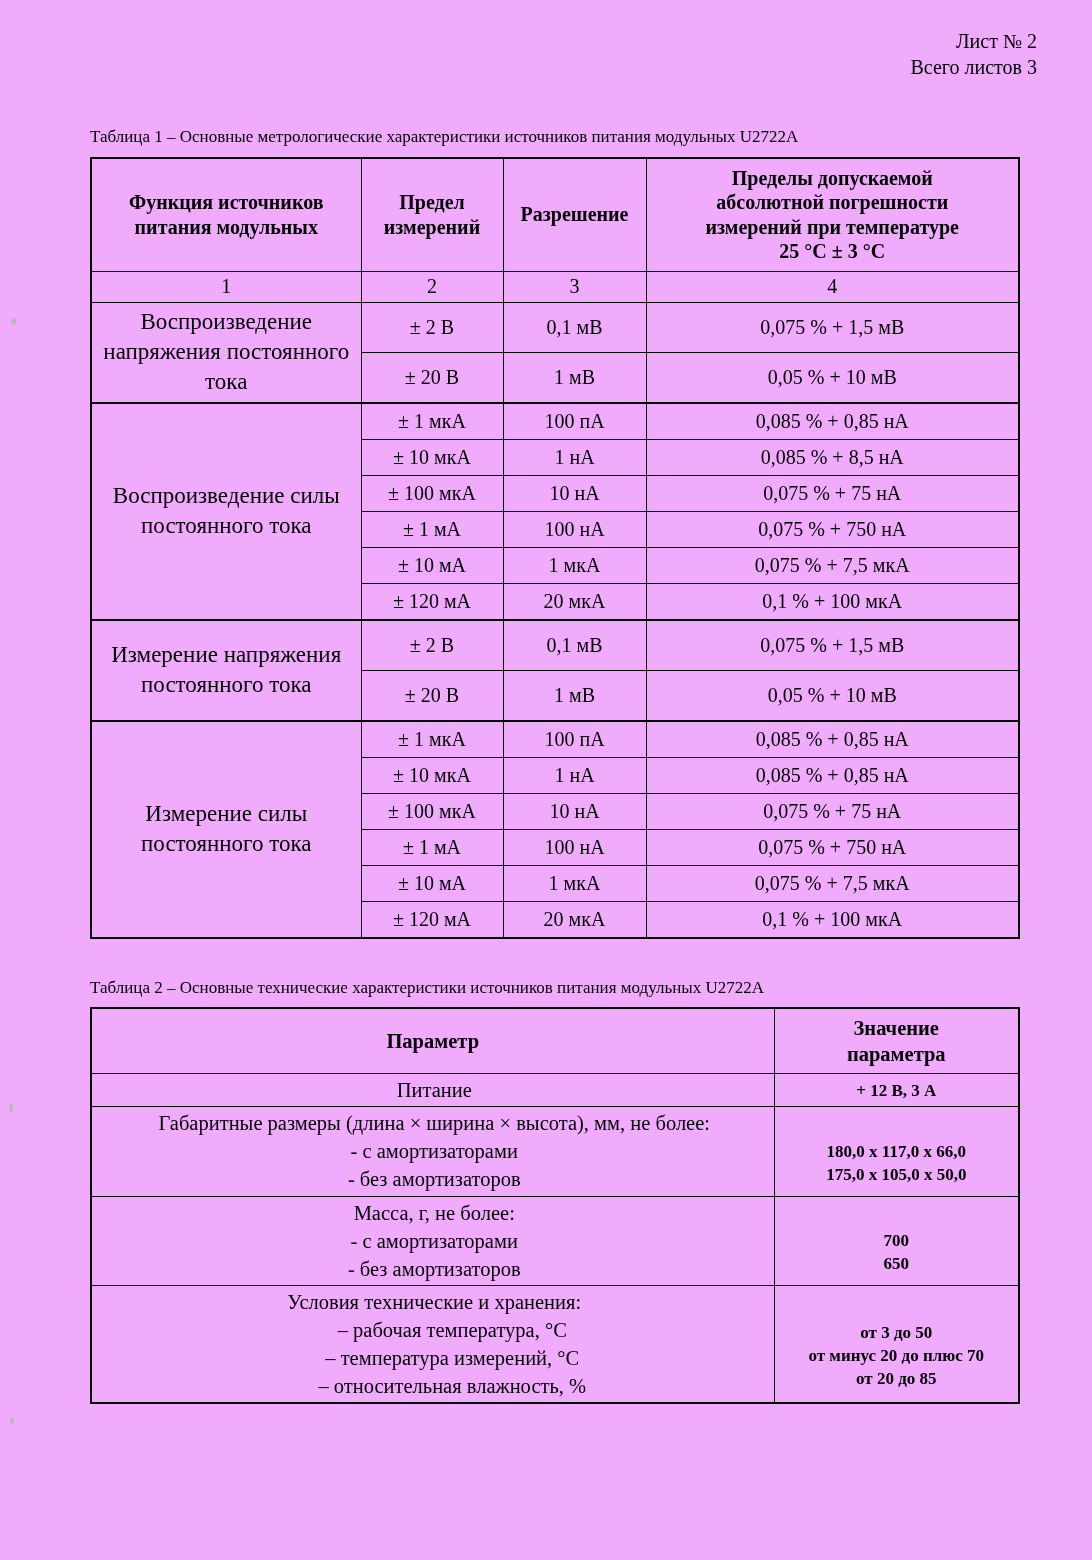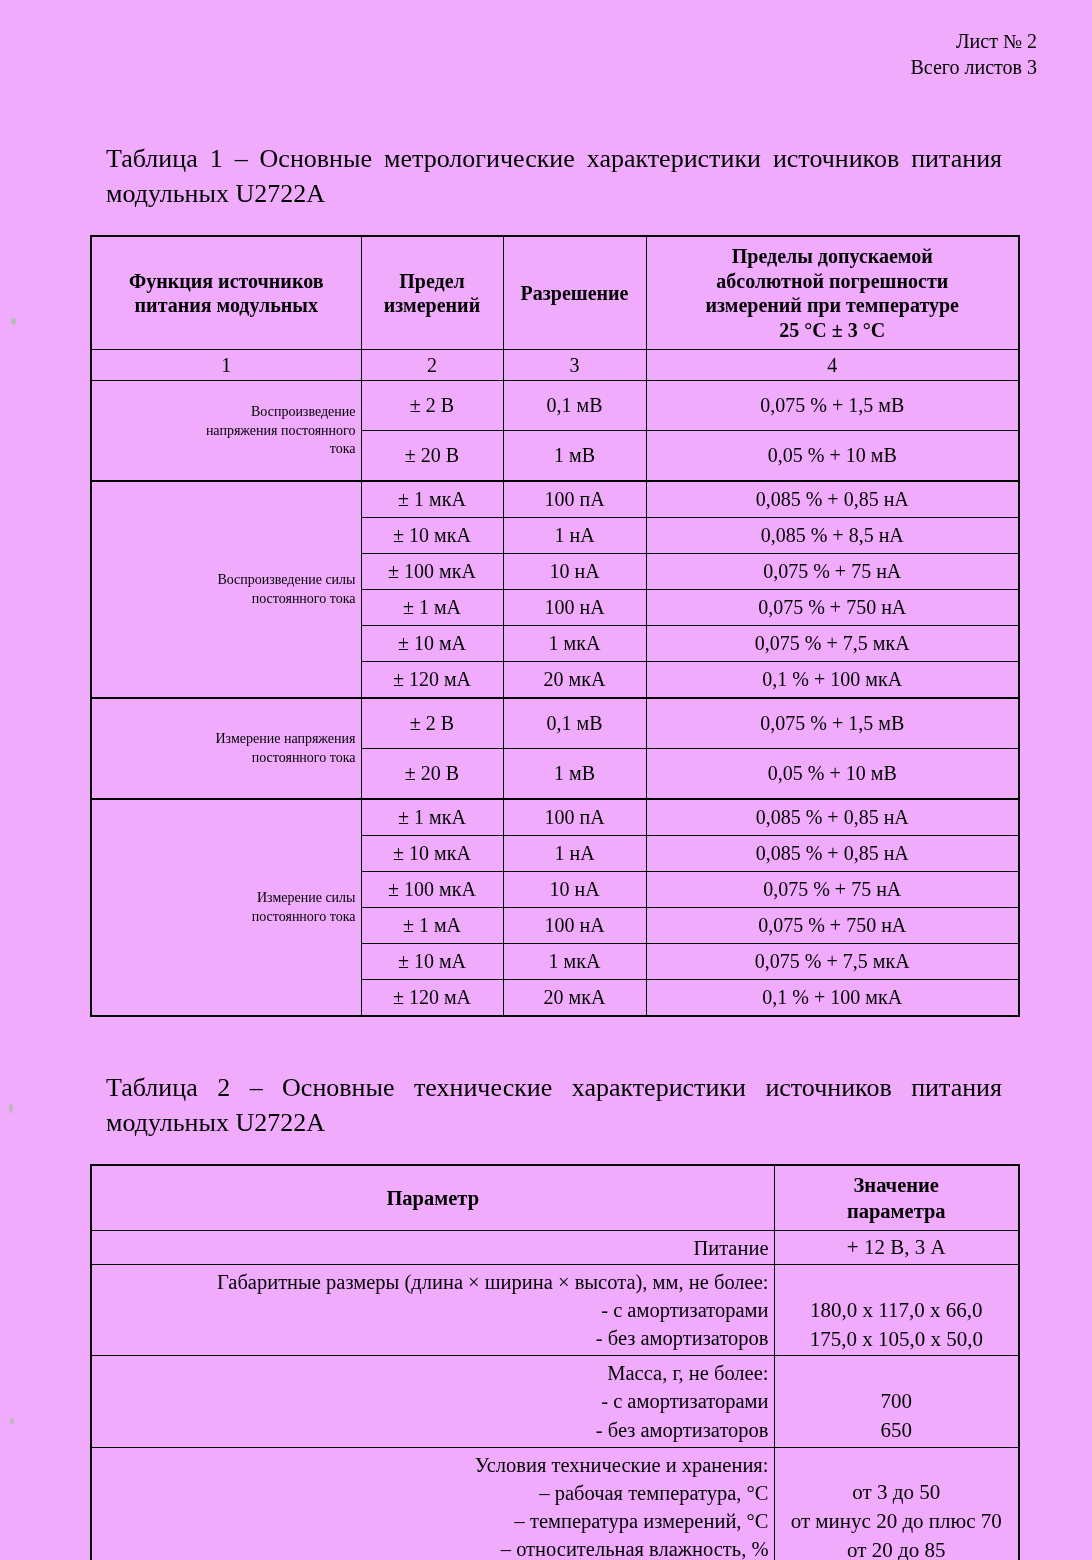--- a/index.html
+++ b/index.html
@@ -48,23 +48,23 @@
   p.para {
     font-size: 21px;
     line-height: 1.33;
     margin: 0;
     text-align: justify;
     text-indent: 62px;
     text-justify: inter-word;
   }
 
   p.table-caption {
-    font-size: 26px;
+    font-size: 17px;
     line-height: 1.33;
-    margin: 16px;
+    margin: 0;
     text-align: justify;
     text-justify: inter-word;
   }
 
   .spacer-lg { height: 38px; }
   .spacer-sm { height: 8px; }
 
   
   table.doc-table {
     border-collapse: collapse;
@@ -91,34 +91,35 @@
   
   .t1 col.c1 { width: 270px; }
   .t1 col.c2 { width: 142px; }
   .t1 col.c3 { width: 143px; }
   .t1 col.c4 { width: 373px; }
 
   .t1 .hdr-cell { height: 108px; font-size: 20px; }
   .t1 .numrow td { height: 26px; font-size: 20px; }
   .t1 .r-volt td { height: 45px; }
   .t1 .r-curr td { height: 31px; }
-  .t1 .fn-label { font-size: 14px; line-height: 1.3; text-align: right; }
+  .t1 .fn-label { font-size: 23px; line-height: 1.3; }
 
   
   .t2 col.p1 { width: 683px; }
   .t2 col.p2 { width: 245px; }
   .t2 td.param {
-    text-align: right;
+    text-align: center;
     padding-left: 8px;
     font-size: 20.5px;
     line-height: 1.37;
   }
   .t2 td.value {
-    font-size: 21px;
+    font-size: 17px;
     line-height: 1.37;
+    font-weight: bold;
   }
   .t2 th.hdr { font-size: 20.5px; line-height: 1.3; height: 60px; }
   .t2 .dash-item { padding-left: 36px; }
 
   .nowrap { white-space: nowrap; }
 
   
   .speckle {
     position: absolute;
     background: #b9b9b9;

